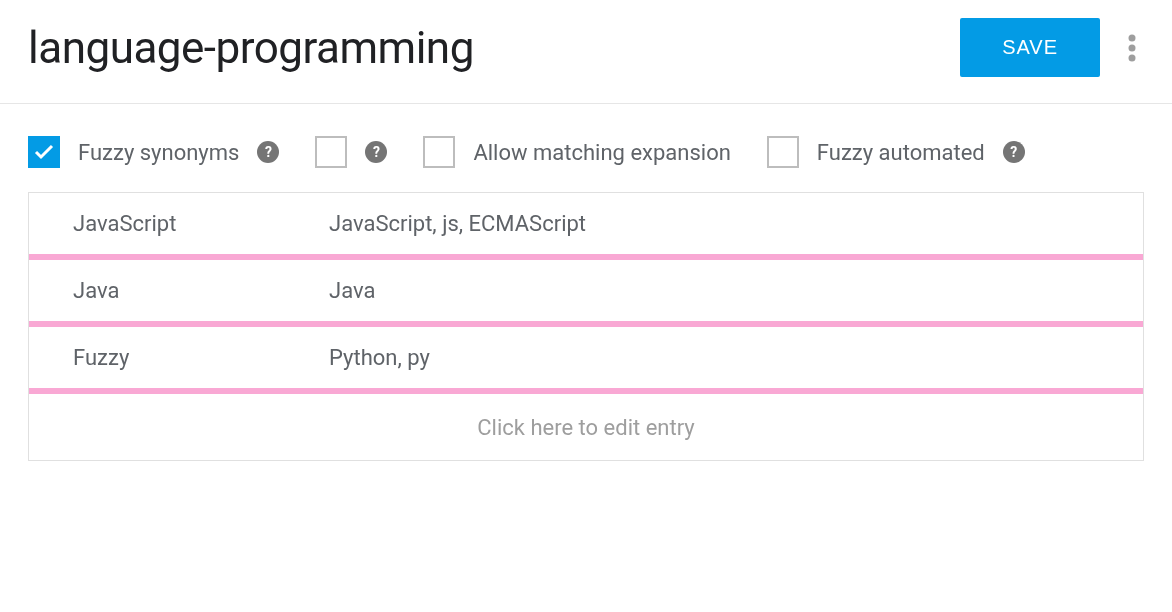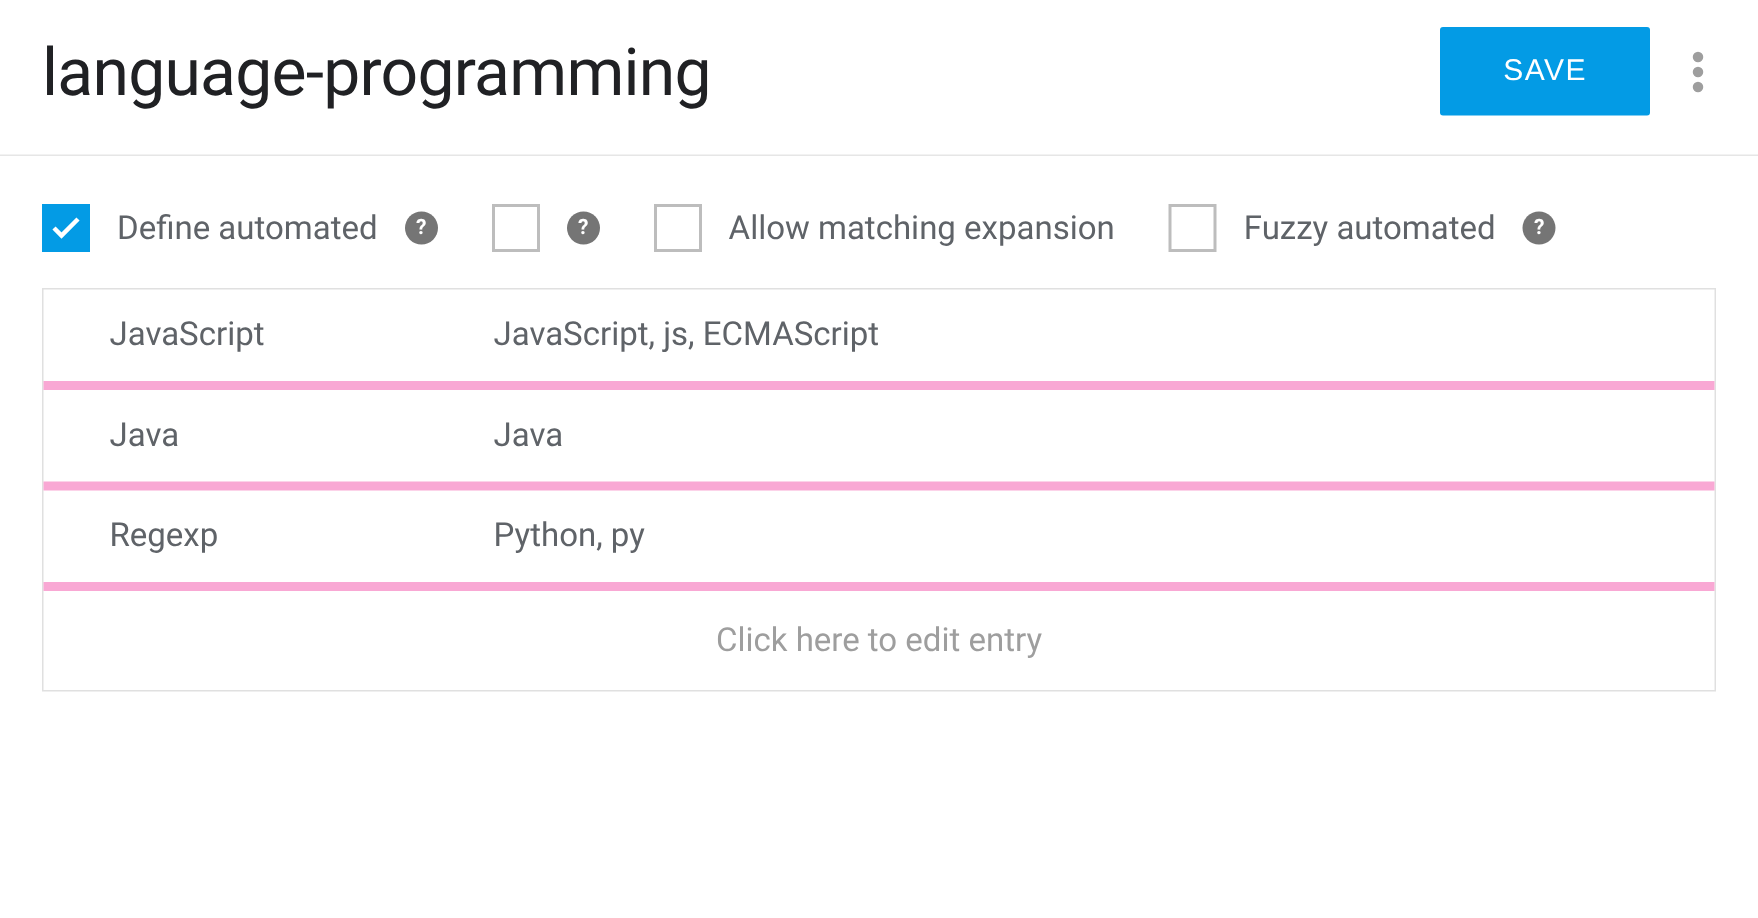--- a/index.html
+++ b/index.html
@@ -171,21 +171,21 @@
 
 <div class="options-section">
   <div class="options-row">
 
     <div class="option-item">
       <div class="checkbox checked">
         <svg width="20" height="16" viewBox="0 0 20 16">
             <polyline points="2,8 7,13 18,2"></polyline>
           </svg>
       </div>
-      <span class="option-label">Define automated</span>
+      <span class="option-label">Fuzzy synonyms</span>
       <span class="help-icon">?</span>
     </div>
 
     <div class="option-item">
       <div class="checkbox">
         
       </div>
       <span class="help-icon">?</span>
     </div>
 
@@ -214,20 +214,20 @@
       <div class="entity-name">JavaScript</div>
       <div class="entity-synonyms">JavaScript, js, ECMAScript</div>
     </div>
 
     <div class="entity-row">
       <div class="entity-name">Java</div>
       <div class="entity-synonyms">Java</div>
     </div>
 
     <div class="entity-row">
-      <div class="entity-name">Regexp</div>
+      <div class="entity-name">Fuzzy</div>
       <div class="entity-synonyms">Python, py</div>
     </div>
 
     <div class="add-row">Click here to edit entry</div>
 
   </div>
 </div>
 
 </body></html>

